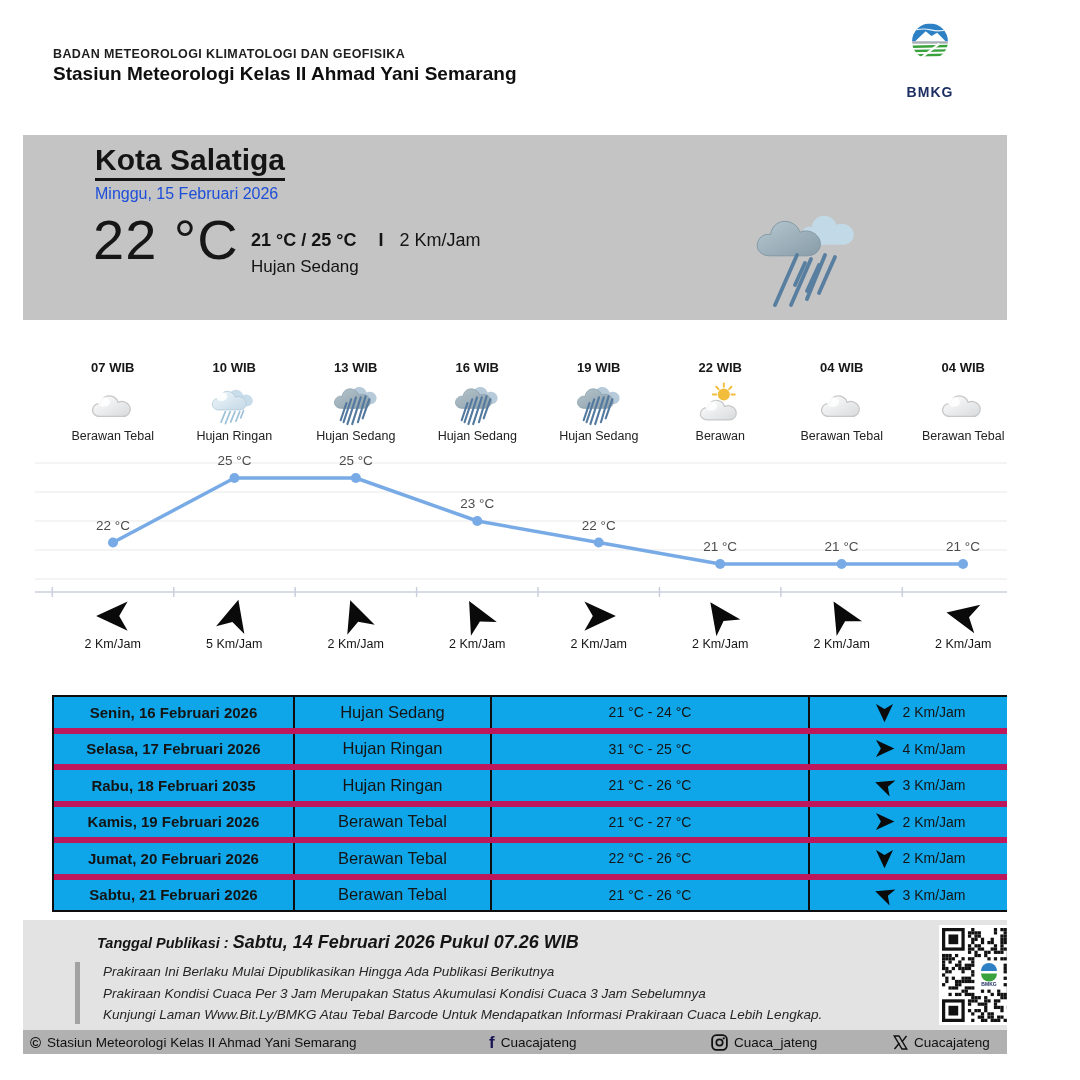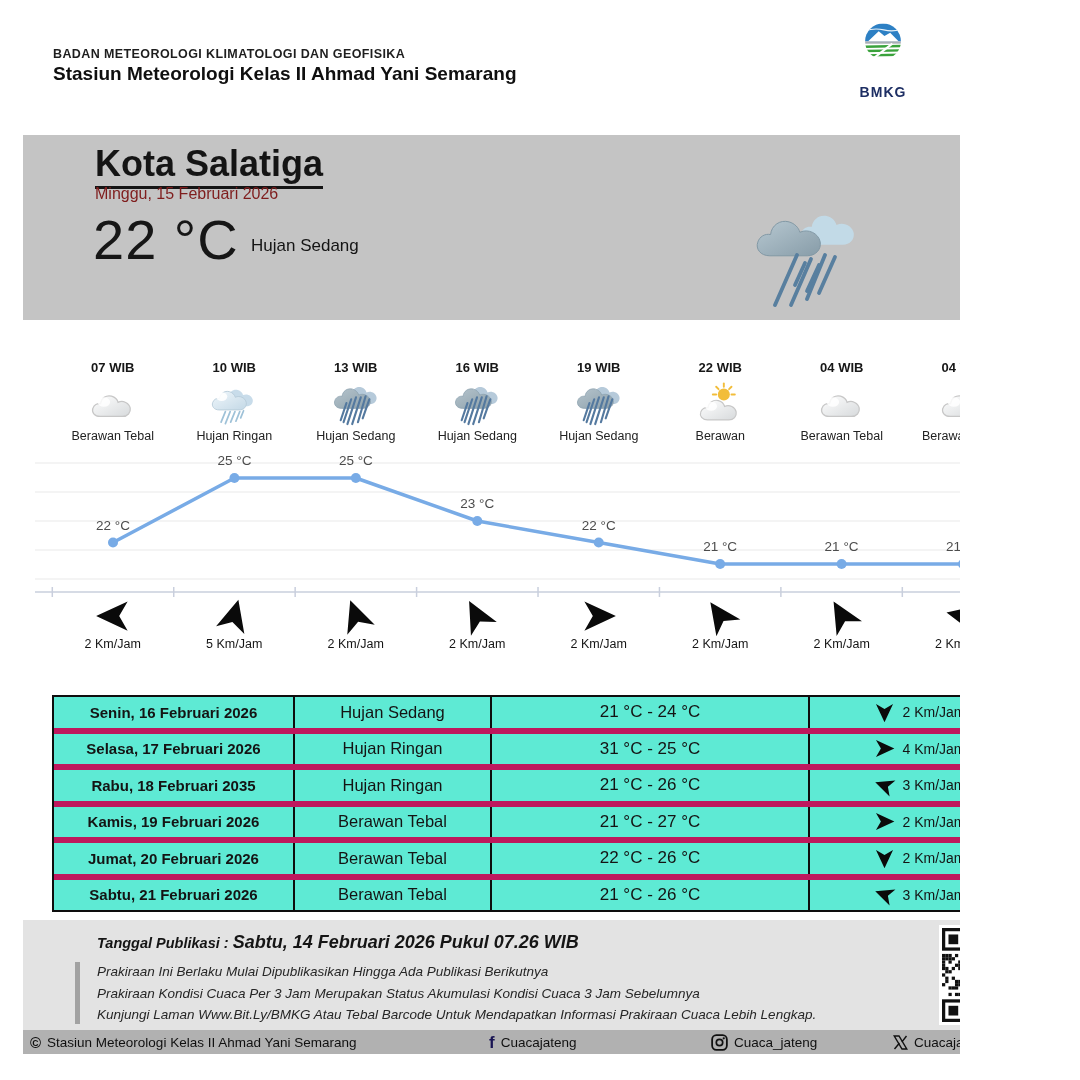--- a/index.html
+++ b/index.html
@@ -1,28 +1,28 @@
 <!DOCTYPE html>
 <html><head>
 <meta charset="utf-8">
 <style>
   html,body{margin:0;padding:0;background:#fff;}
   .page{position:relative;width:960px;height:1080px;background:#fff;overflow:hidden;
-        font-family:"Liberation Sans",sans-serif;color:#141414;}
+        font-family:"Liberation Sans",sans-serif;color:#141414;padding-left:47px;}
   .abs{position:absolute;}
 
   
   .org{left:53px;top:47px;font-size:12.5px;font-weight:600;letter-spacing:.4px;color:#1e1e1e;}
   .station{left:53px;top:63px;font-size:19px;font-weight:700;color:#0f0f0f;}
   .logo{right:42px;top:22px;width:70px;text-align:center;}
 
   
   .hero{left:23px;top:135px;width:1034px;height:185px;background:#c4c4c4;}
-  .city{left:72px;top:8px;font-size:36px;font-weight:700;border-bottom:3px solid #141414;padding-bottom:1px;}
-  .hero-date{left:72px;top:50px;font-size:16px;color:#7f1d1d;}
+  .city{left:72px;top:8px;font-size:30px;font-weight:700;border-bottom:3px solid #141414;padding-bottom:1px;}
+  .hero-date{left:72px;top:50px;font-size:16px;color:#1d4ed8;}
   .temp-now{left:70px;top:72px;font-size:56px;font-weight:300;letter-spacing:1px;color:#161616;}
   .hero-mid{left:228px;top:95px;}
   .range-line{font-size:18px;}
   .range{font-weight:700;}
   .sep{font-weight:700;margin:0 16px 0 22px;}
   .cond{font-size:17px;margin-top:6px;}
   .hero-icon{left:722px;top:58px;width:140px;height:118px;}
 
   
   .hourly,.windrow{left:52px;width:972px;display:flex;}
@@ -34,37 +34,37 @@
 
   
   #temp-chart{left:0;top:450px;width:1080px;height:150px;}
 
   
   .windrow{top:598px;}
   .dartw{width:36px;height:36px;margin:0 auto;display:block;}
   .wspeed{font-size:12.5px;margin-top:3px;color:#151515;}
 
   
-  .tbl{left:52px;top:695px;width:976px;border:2px solid #0e0e0e;background:#5eead4;}
+  .tbl{left:52px;top:695px;width:976px;border:2px solid #0e0e0e;background:#0ea5e9;}
   .trow{display:grid;grid-template-columns:241px 197px 318px 1fr;height:30.5px;border-top:6px solid #be185d;}
   .trow:first-child{border-top:none;}
   .td{display:flex;align-items:center;justify-content:center;border-right:2px solid #0e0e0e;}
   .td:last-child{border-right:none;}
   .td-date{font-size:15px;font-weight:700;}
   .td-cond{font-size:16.5px;}
-  .td-temp{font-size:17px;text-align:center;}
+  .td-temp{font-size:14px;text-align:center;}
   .td-wind{font-size:14px;gap:7px;}
   .dartt{width:21px;height:21px;display:block;}
 
   
   .footer{left:23px;top:920px;width:1034px;height:110px;background:#e3e3e3;}
   .pub{left:74px;top:12px;font-style:italic;font-size:14.5px;font-weight:600;color:#151515;}
   .pubval{font-size:18px;font-weight:700;}
   .vbar{left:52px;top:42px;width:5px;height:62px;background:#a2a2a2;}
-  .notes{left:74px;top:41px;font-style:italic;font-size:13.5px;line-height:21.5px;color:#262626;}
+  .notes{left:80px;top:41px;font-style:italic;font-size:13.5px;line-height:21.5px;color:#262626;}
   .qrbox{right:18px;top:5px;width:100px;height:100px;background:#fff;display:flex;align-items:center;justify-content:center;}
 
   
   .bar{left:23px;top:1030px;width:1034px;height:24px;background:#b1b1b1;font-size:13.5px;color:#101010;}
   .baritem{position:absolute;top:0;height:24px;display:flex;align-items:center;gap:6px;}
   .copy{left:7px;}
   .fb{left:466px;}
   .ig{left:688px;text-align:center;}
   .xx{left:870px;}
   .cchar{font-size:15px;font-weight:600;}
@@ -183,20 +183,23 @@
         <use href="#i-bmkg-logo"></use>
       </svg>
     <div class="logotxt">BMKG</div>
   </div>
 
   <div class="abs hero">
     <div class="abs city">Kota Salatiga</div>
     <div class="abs hero-date">Minggu, 15 Februari 2026</div>
     <div class="abs temp-now">22 °C</div>
     <div class="abs hero-mid">
+      <div class="range-line">
+        <span class="range">21 °C / 25 °C</span><span class="sep">I</span><span>2 Km/Jam</span>
+      </div>
       <div class="cond">Hujan Sedang</div>
     </div>
     <svg class="abs hero-icon" viewBox="0 0 140 118">
       <g transform="translate(52,14) scale(1.35)">
         <path d="M10.5,28 C4.5,28 1.5,23.5 3,19.5 C4,16 7.5,14 11,14.7 C11.5,9 17,5.2 22.5,6.8 C26,7.8 28.5,10.3 29.3,13.3 C34.5,10.8 41,14 42,19.3 C42.8,24 39.2,28 34,28 Z" fill="#c2dbe9" opacity=".95"></path>
       </g>
       <g transform="translate(8,18) scale(1.6)">
         <path d="M10.5,28 C4.5,28 1.5,23.5 3,19.5 C4,16 7.5,14 11,14.7 C11.5,9 17,5.2 22.5,6.8 C26,7.8 28.5,10.3 29.3,13.3 C34.5,10.8 41,14 42,19.3 C42.8,24 39.2,28 34,28 Z" fill="url(#g-hero)" stroke="#8097a3" stroke-width=".6"></path>
       </g>
       <g stroke="#587f9f" stroke-width="3.8" stroke-linecap="round">

